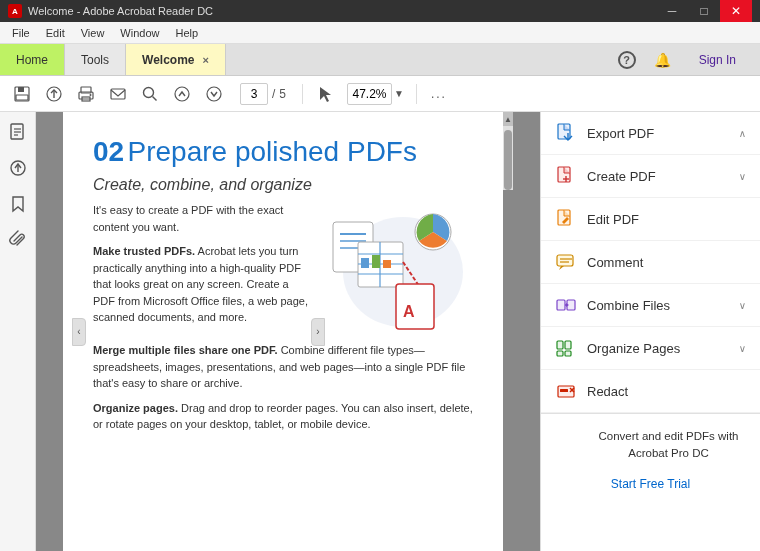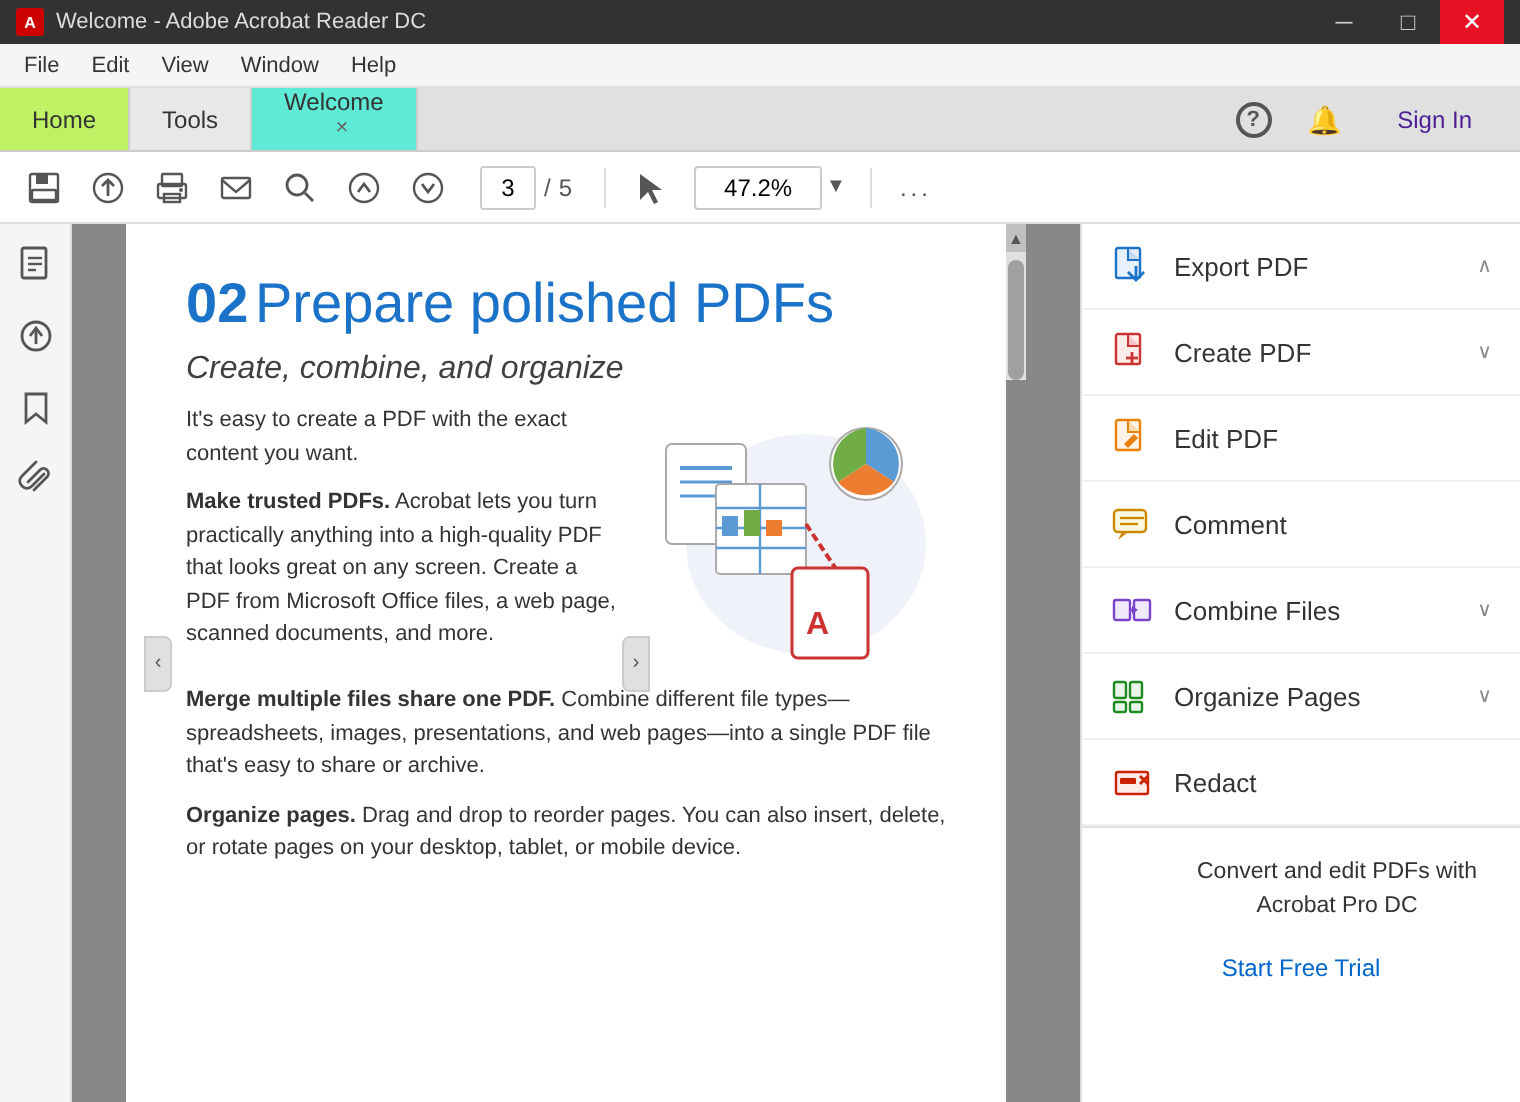--- a/index.html
+++ b/index.html
@@ -15,38 +15,38 @@
     .title-btn { width: 32px; height: 22px; display: flex; align-items: center; justify-content: center; background: transparent; border: none; color: #ccc; cursor: pointer; font-size: 12px; }
     .title-btn.close { background: #e81123; color: white; }
 
     
     #menu-bar { display: flex; align-items: center; background: #f5f5f5; height: 22px; padding: 0 4px; border-bottom: 1px solid #ddd; }
     .menu-item { padding: 2px 8px; font-size: 11px; cursor: pointer; color: #333; }
 
     
     #nav-tabs { display: flex; align-items: stretch; background: #e0e0e0; height: 32px; border-bottom: 1px solid #ccc; position: relative; }
     .nav-tab { display: flex; align-items: center; padding: 0 16px; cursor: pointer; font-size: 12px; color: #333; border-right: 1px solid #ccc; }
-    .nav-tab.active { background: #5eead4; font-weight: 400; flex-direction: column; }
+    .nav-tab.active { background: #fef9c3; font-weight: 700; }
     .nav-tab.home { background: #bef264; }
     .nav-tab.tools { background: #e8e8e8; font-weight: 500; }
     .nav-tab-close { margin-left: 8px; font-size: 11px; color: #666; cursor: pointer; }
     #nav-right { margin-left: auto; display: flex; align-items: center; gap: 12px; padding-right: 12px; }
     .nav-icon-btn { width: 24px; height: 24px; display: flex; align-items: center; justify-content: center; cursor: pointer; color: #555; font-size: 14px; }
     #sign-in-btn { padding: 4px 12px; font-size: 12px; color: #4c1d95; cursor: pointer; border: none; background: transparent; }
 
     
     #toolbar { display: flex; align-items: center; height: 36px; background: #fff; border-bottom: 1px solid #ddd; padding: 0 8px; gap: 4px; }
     .toolbar-btn { width: 28px; height: 28px; display: flex; align-items: center; justify-content: center; cursor: pointer; border-radius: 3px; border: none; background: transparent; color: #333; font-size: 16px; }
     .toolbar-sep { width: 1px; height: 20px; background: #ddd; margin: 0 4px; }
     #page-nav { display: flex; align-items: center; gap: 4px; margin: 0 8px; }
     #page-input { width: 28px; height: 22px; text-align: center; border: 1px solid #ccc; font-size: 12px; border-radius: 2px; }
     #page-sep { font-size: 12px; color: #555; }
     #page-total { font-size: 12px; color: #555; }
     #zoom-area { display: flex; align-items: center; gap: 2px; margin: 0 4px; }
-    #zoom-input { width: 64px; height: 22px; text-align: center; border: 1px solid #ccc; font-size: 12px; border-radius: 2px; }
+    #zoom-input { width: 45px; height: 22px; text-align: center; border: 1px solid #ccc; font-size: 12px; border-radius: 2px; }
     #zoom-drop { cursor: pointer; color: #555; font-size: 10px; }
     #more-btn { font-size: 12px; letter-spacing: 2px; cursor: pointer; padding: 2px 6px; color: #555; }
     #share-btn { margin-left: auto; background: #0066cc; color: #fff; border: none; border-radius: 4px; padding: 5px 14px; font-size: 13px; cursor: pointer; display: flex; align-items: center; gap: 6px; }
 
     
     #main { display: flex; height: calc(551px - 22px - 22px - 32px - 36px); }
 
     
     #left-sidebar { width: 36px; background: #f5f5f5; border-right: 1px solid #ddd; display: flex; flex-direction: column; align-items: center; padding-top: 8px; gap: 12px; }
     .side-icon { width: 24px; height: 24px; display: flex; align-items: center; justify-content: center; cursor: pointer; color: #555; font-size: 16px; border-radius: 3px; }

